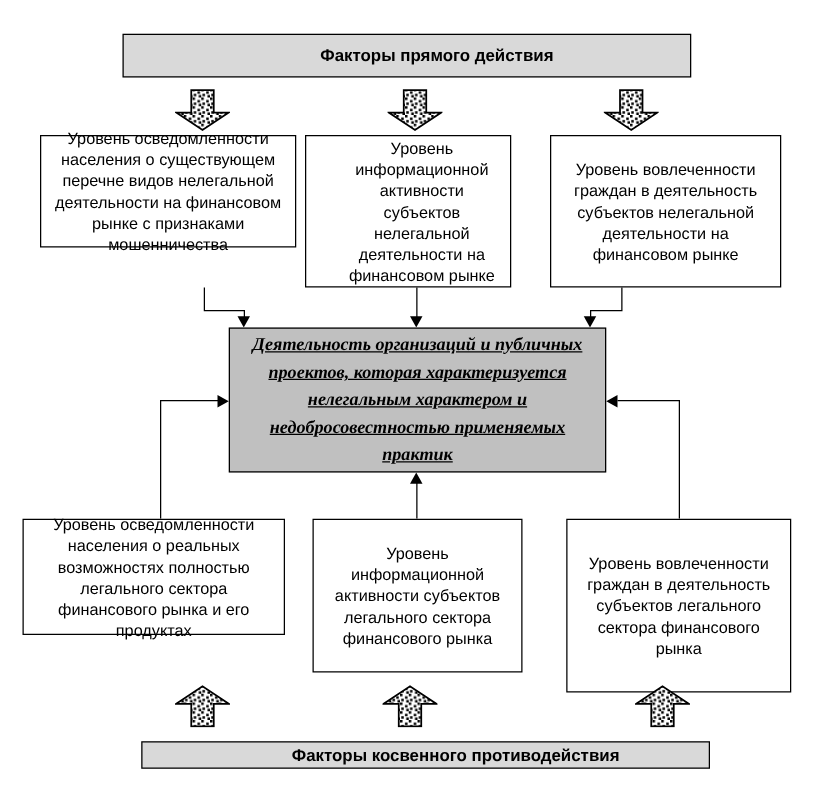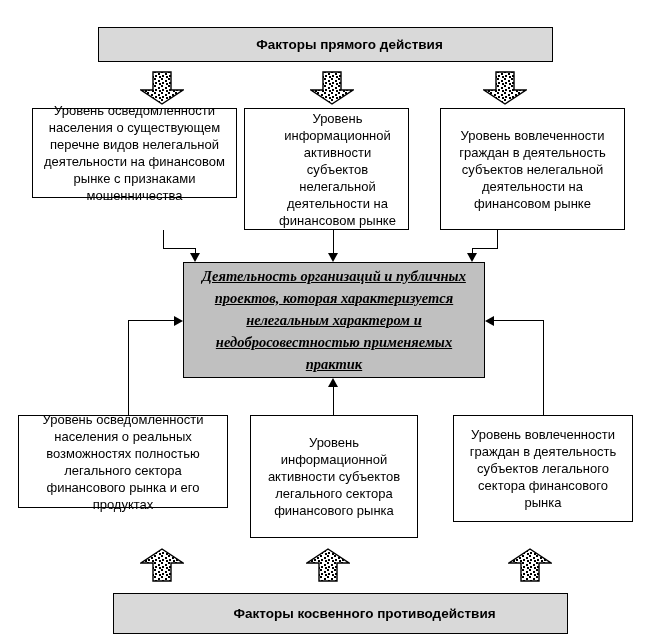--- a/index.html
+++ b/index.html
@@ -105,21 +105,21 @@
 
   <div class="line vline" style="left:333px;top:386px;height:29px;"></div>
   <div class="tri tri-up" style="left:328px;top:378px;"></div>
 
   <div class="box white-box" style="left:18px;top:415px;width:210px;height:93px;">
     <span>Уровень осведомленности населения о реальных возможностях полностью легального сектора финансового рынка и его продуктах</span>
   </div>
   <div class="box white-box" style="left:250px;top:415px;width:168px;height:123px;">
     <span>Уровень информационной активности субъектов легального сектора финансового рынка</span>
   </div>
-  <div class="box white-box" style="left:453px;top:415px;width:180px;height:107px;">
+  <div class="box white-box" style="left:453px;top:415px;width:180px;height:139px;">
     <span>Уровень вовлеченности граждан в деятельность субъектов легального сектора финансового рынка</span>
   </div>
 
   <svg class="fat-arrow" style="left:140px;top:548px;" viewBox="0 0 44 34">
     <defs>
         <pattern id="p4" width="7" height="7" patternUnits="userSpaceOnUse">
       <rect width="7" height="7" fill="#fff"></rect>
           <rect x="0" y="0" width="2" height="2" fill="#000"></rect>
       <rect x="4" y="2" width="2" height="2" fill="#000"></rect>
           <rect x="1" y="4" width="2" height="2" fill="#000"></rect>
@@ -146,17 +146,17 @@
       <rect width="7" height="7" fill="#fff"></rect>
           <rect x="0" y="0" width="2" height="2" fill="#000"></rect>
       <rect x="4" y="2" width="2" height="2" fill="#000"></rect>
           <rect x="1" y="4" width="2" height="2" fill="#000"></rect>
       <rect x="5" y="5" width="2" height="2" fill="#000"></rect>
         </pattern>
       </defs>
     <polygon points="13,33 31,33 31,15 43,15 22,1 1,15 13,15" fill="url(#p6)" stroke="#000" stroke-width="1.4"></polygon>
   </svg>
 
-  <div class="box banner" style="left:113px;top:593px;width:455px;height:41px;">
+  <div class="box banner" style="left:113px;top:593px;width:455px;height:22px;">
     <span>Факторы косвенного противодействия</span>
   </div>
 
 </div>
 
 </body></html>

